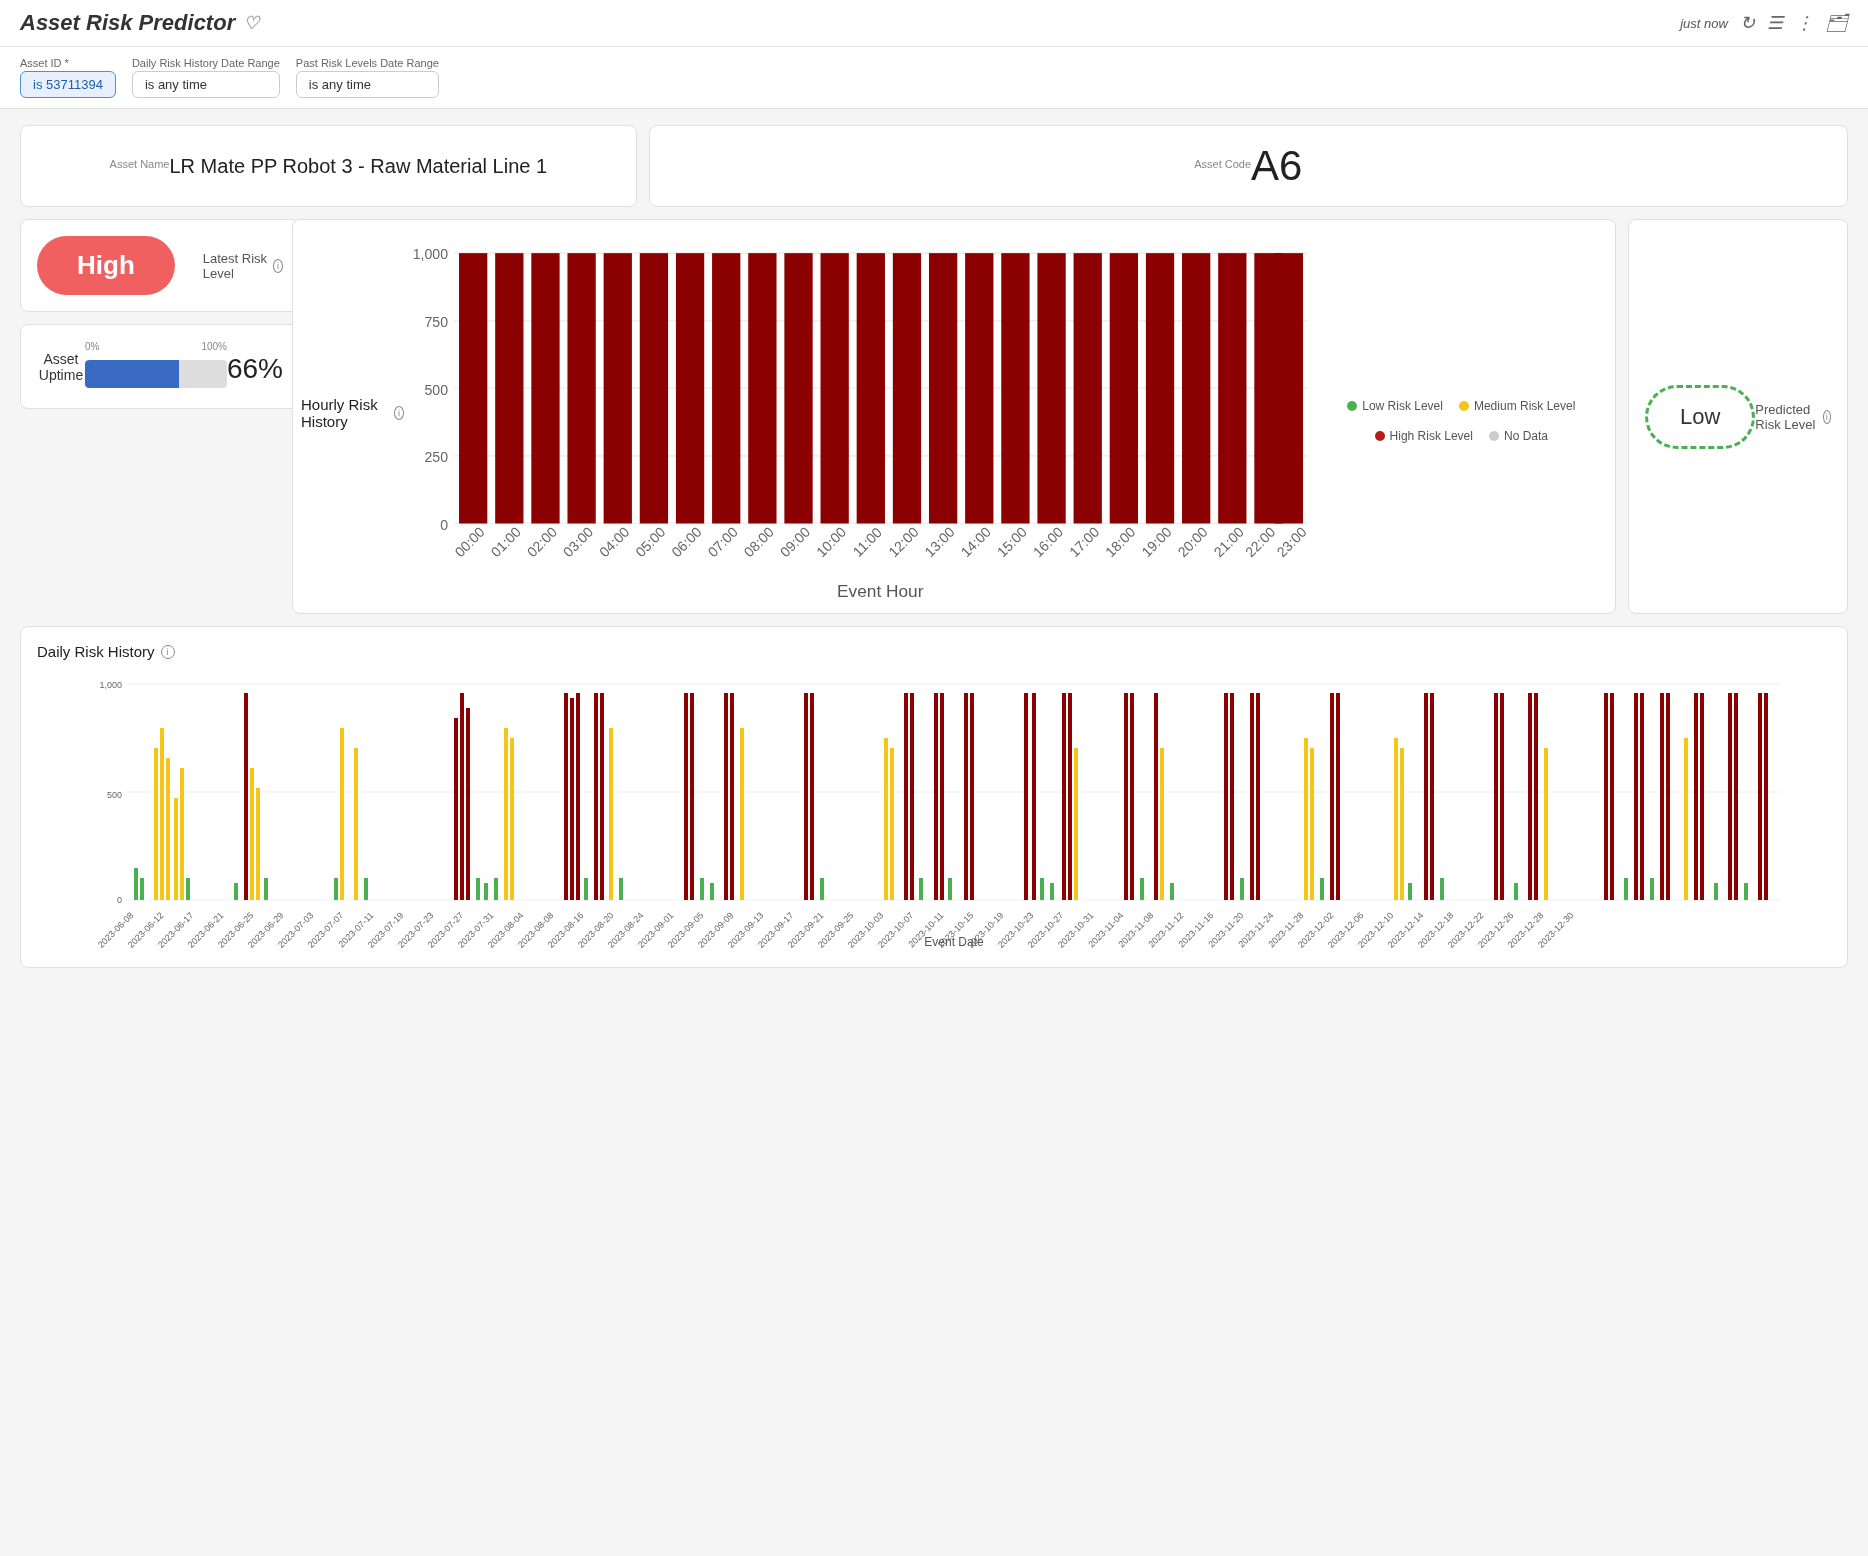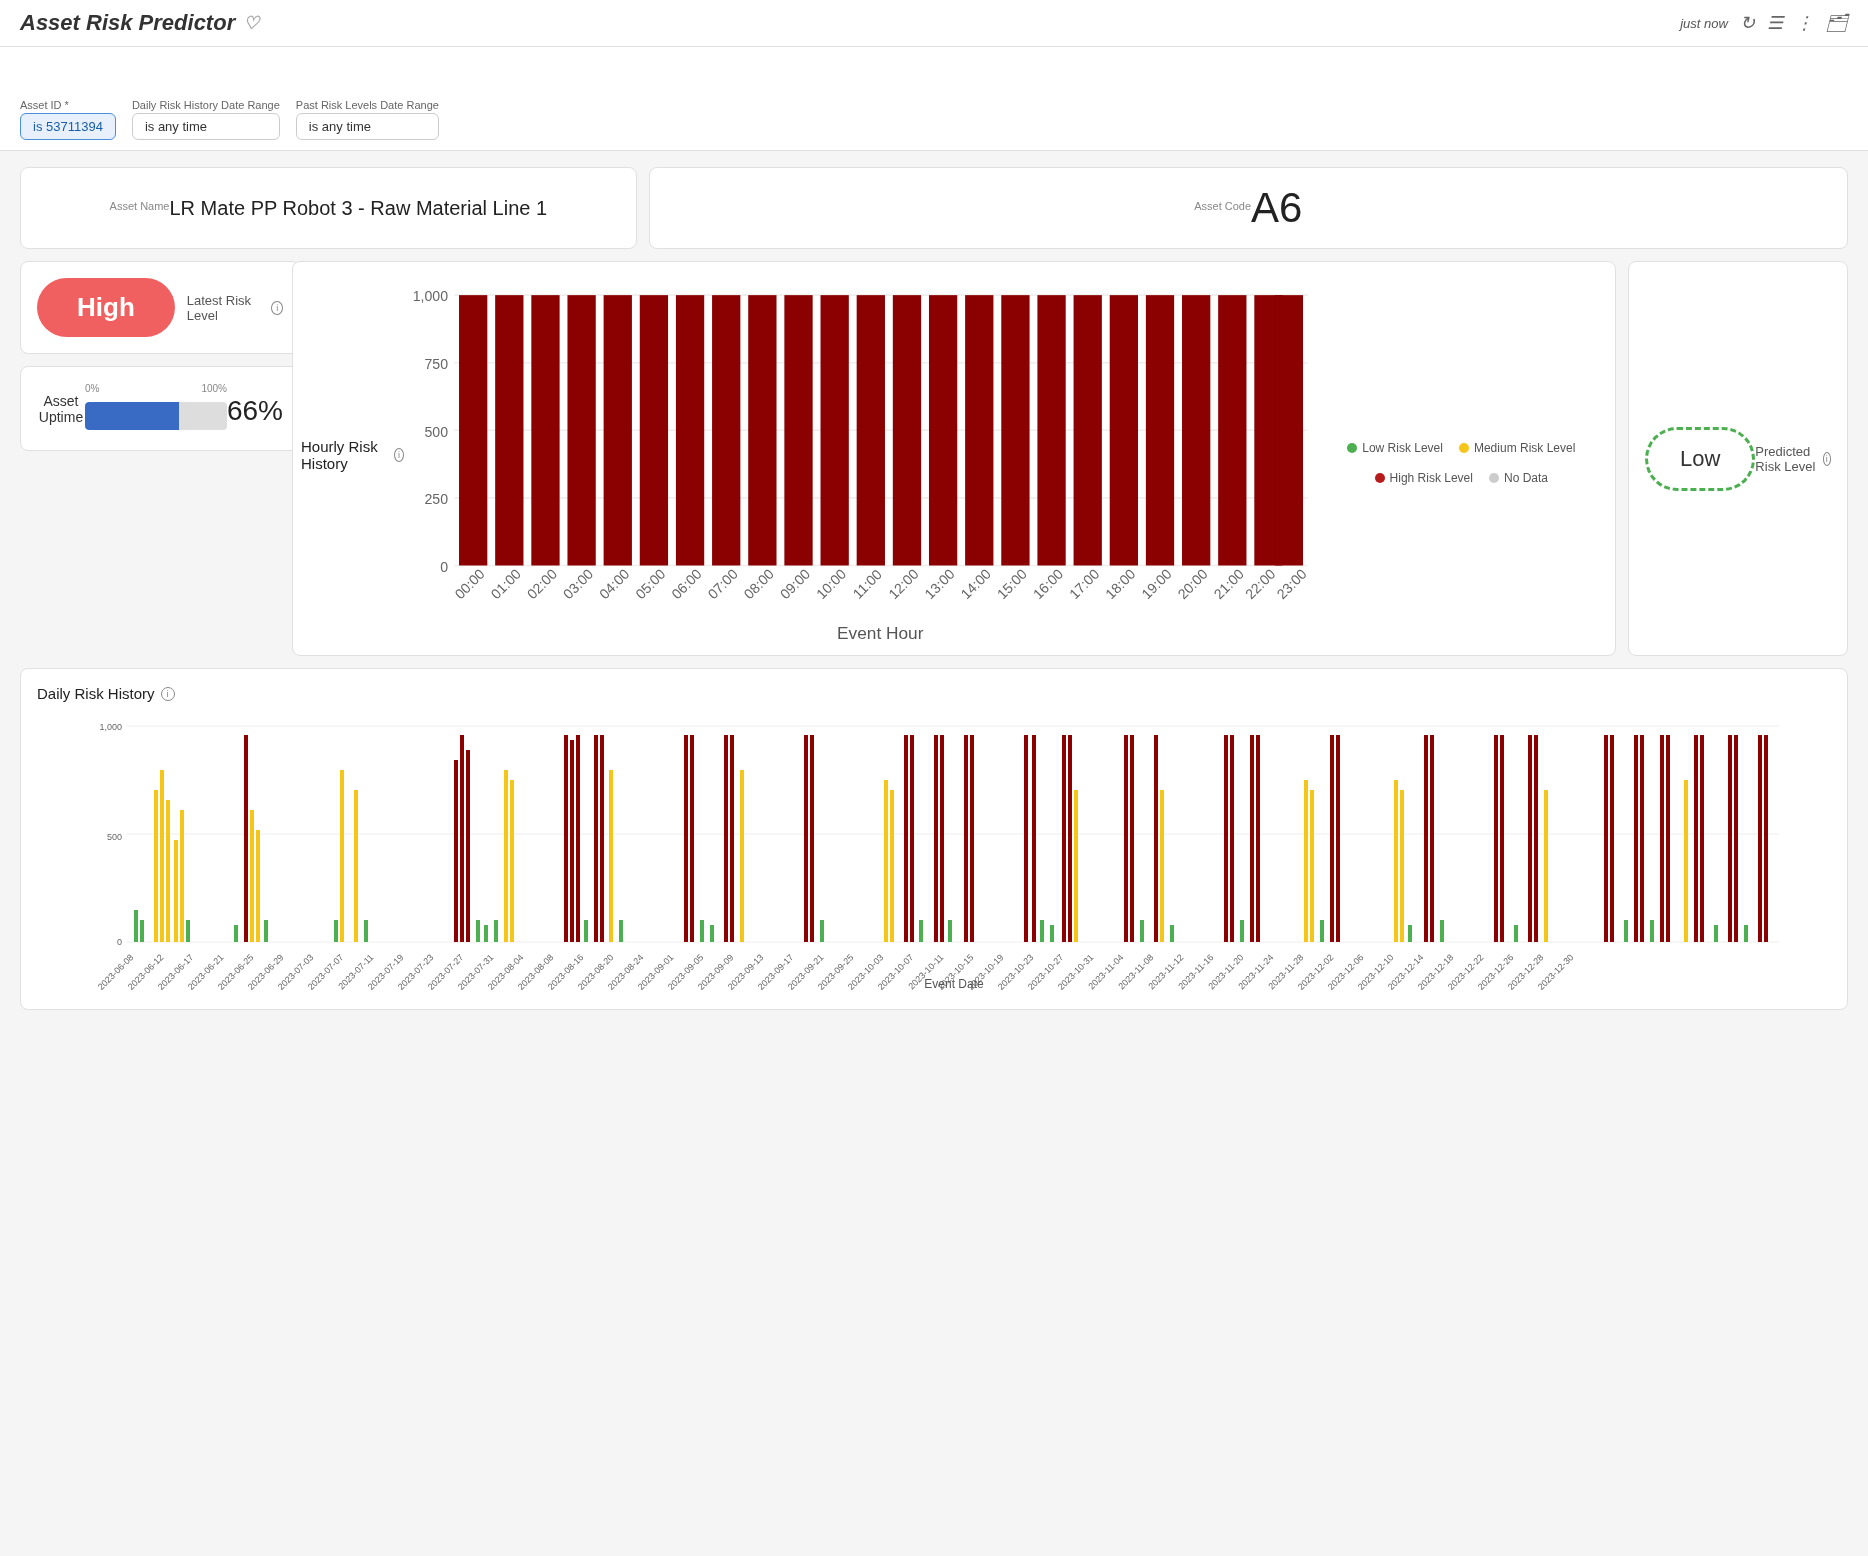--- a/index.html
+++ b/index.html
@@ -10,21 +10,21 @@
       padding: 10px 20px; background: #fff; border-bottom: 1px solid #e0e0e0; font-style: italic;
     }
     .app-title { font-size: 22px; font-weight: 600; display: flex; align-items: center; gap: 8px; }
     .header-actions { display: flex; align-items: center; gap: 12px; color: #555; font-size: 13px; }
     .header-icon { cursor: pointer; font-size: 18px; color: #666; }
 
     .filter-bar {
       display: flex; align-items: center; gap: 16px;
       padding: 10px 20px; background: #fff; border-bottom: 1px solid #e0e0e0;
     }
-    .filter-group { display: flex; flex-direction: column; gap: 2px; margin-top: 42px; }
+    .filter-group { display: flex; flex-direction: column; gap: 2px; }
     .filter-label { font-size: 11px; color: #666; }
     .filter-chip {
       border: 1px solid #ccc; border-radius: 6px; padding: 5px 12px;
       background: #fff; font-size: 13px; color: #333; cursor: pointer;
     }
     .filter-chip.active { background: #e8f0fe; border-color: #4a90d9; color: #1a5fa8; }
 
     .main-content { padding: 16px 20px; display: flex; flex-direction: column; gap: 12px; }
 
     .row { display: flex; gap: 12px; }
@@ -41,21 +41,21 @@
     
     .asset-name-card { flex: 1; justify-content: center; }
     .asset-name-text { font-size: 20px; font-weight: 500; text-align: center; color: #222; line-height: 1.4; }
     .asset-code-card { flex: 2; justify-content: center; }
 
     
     .date-card { flex: 1; justify-content: center; }
     .predicted-card { border: 2px solid #e6a817; }
 
     
-    .risk-card { width: 280px; min-width: 260px; justify-content: center; align-items: center; gap: 12px; }
+    .risk-card { width: 280px; min-width: 260px; justify-content: center; align-items: center; gap: 28px; }
     .risk-badge-high {
       background: #f06060; border-radius: 50px; padding: 14px 40px;
       font-size: 26px; font-weight: 600; color: #fff;
     }
     .risk-label { font-size: 13px; color: #555; display: flex; align-items: center; gap: 4px; }
     .info-icon { width: 14px; height: 14px; border-radius: 50%; border: 1.5px solid #888; display: inline-flex; align-items: center; justify-content: center; font-size: 9px; color: #888; }
 
     
     .uptime-card { width: 280px; min-width: 260px; }
     .uptime-bar-container { width: 100%; height: 28px; background: #ddd; border-radius: 4px; overflow: hidden; position: relative; margin: 8px 0 4px; }

